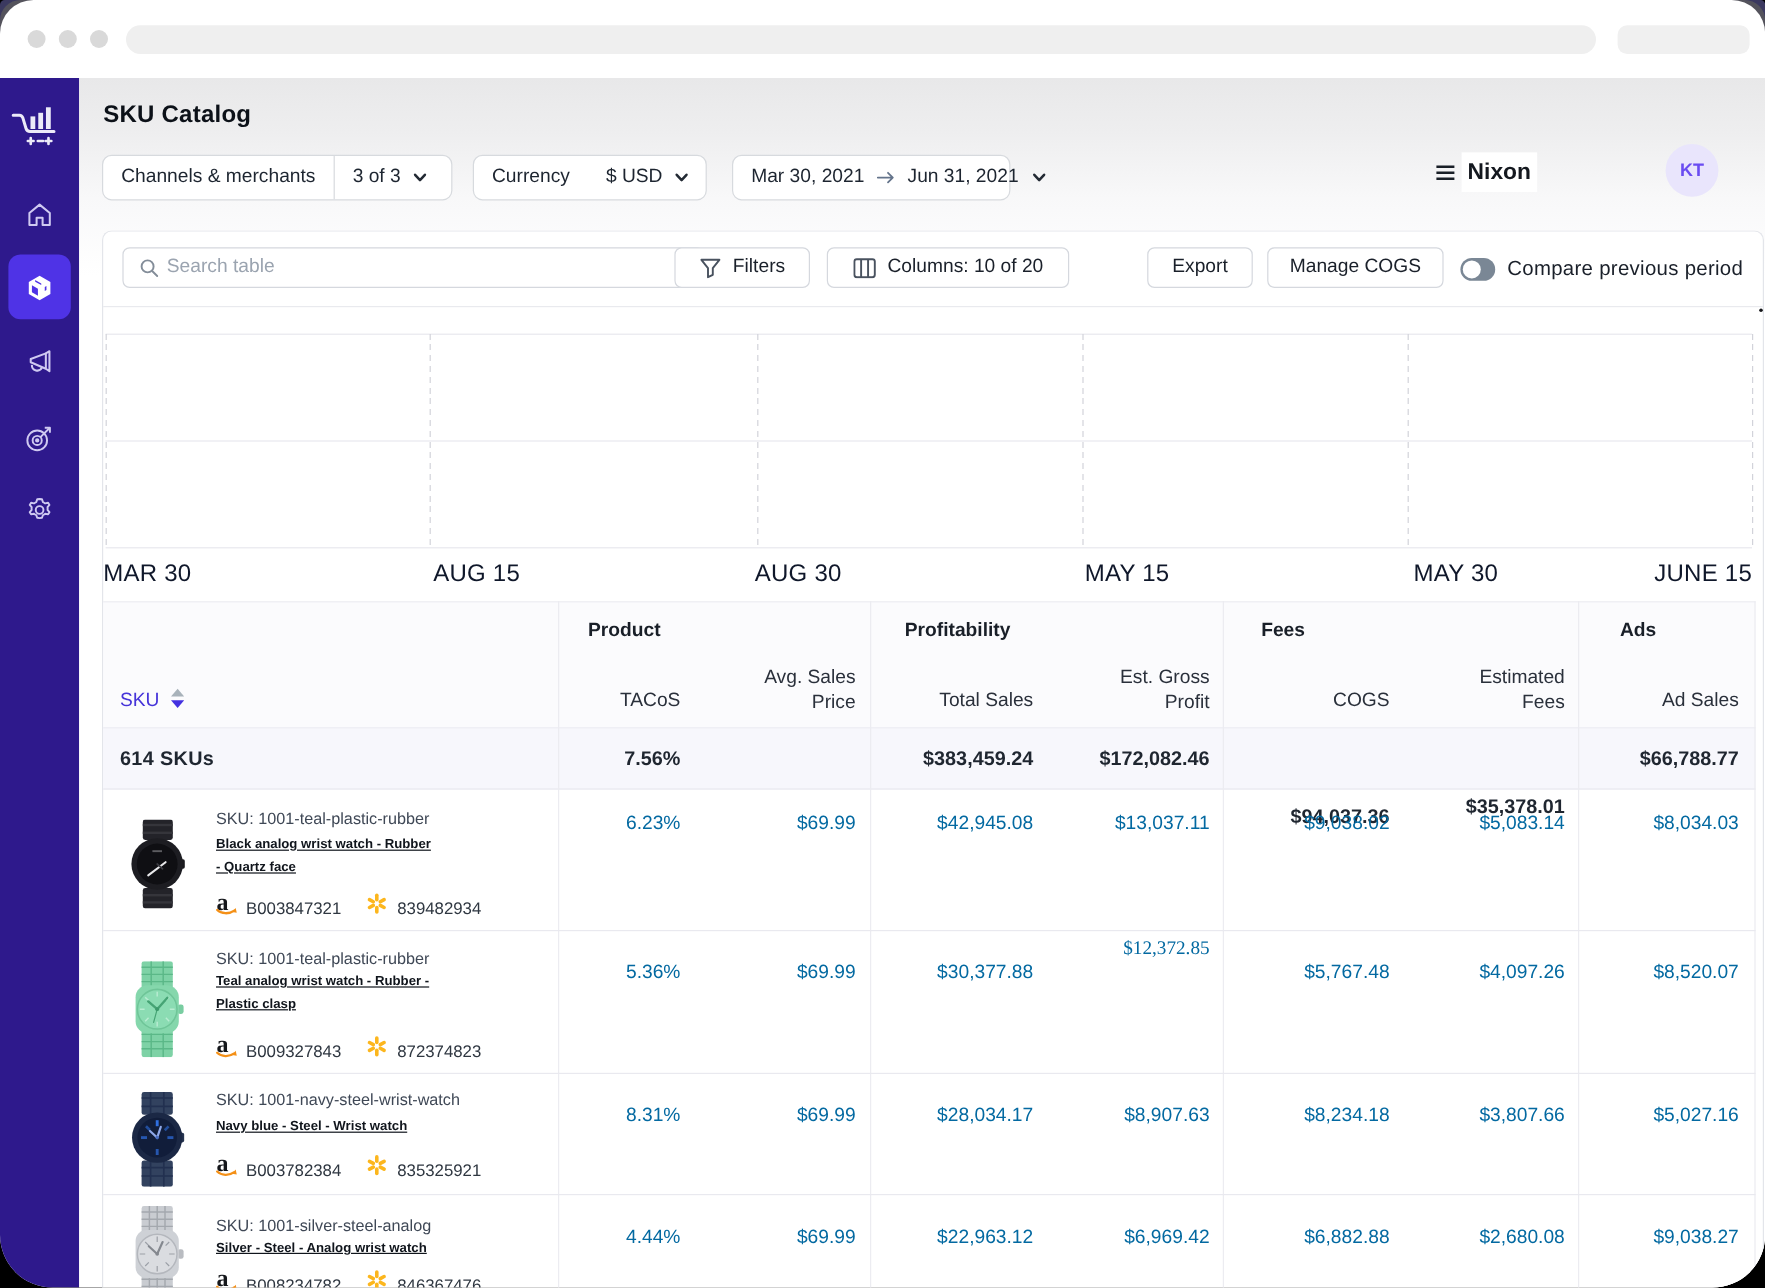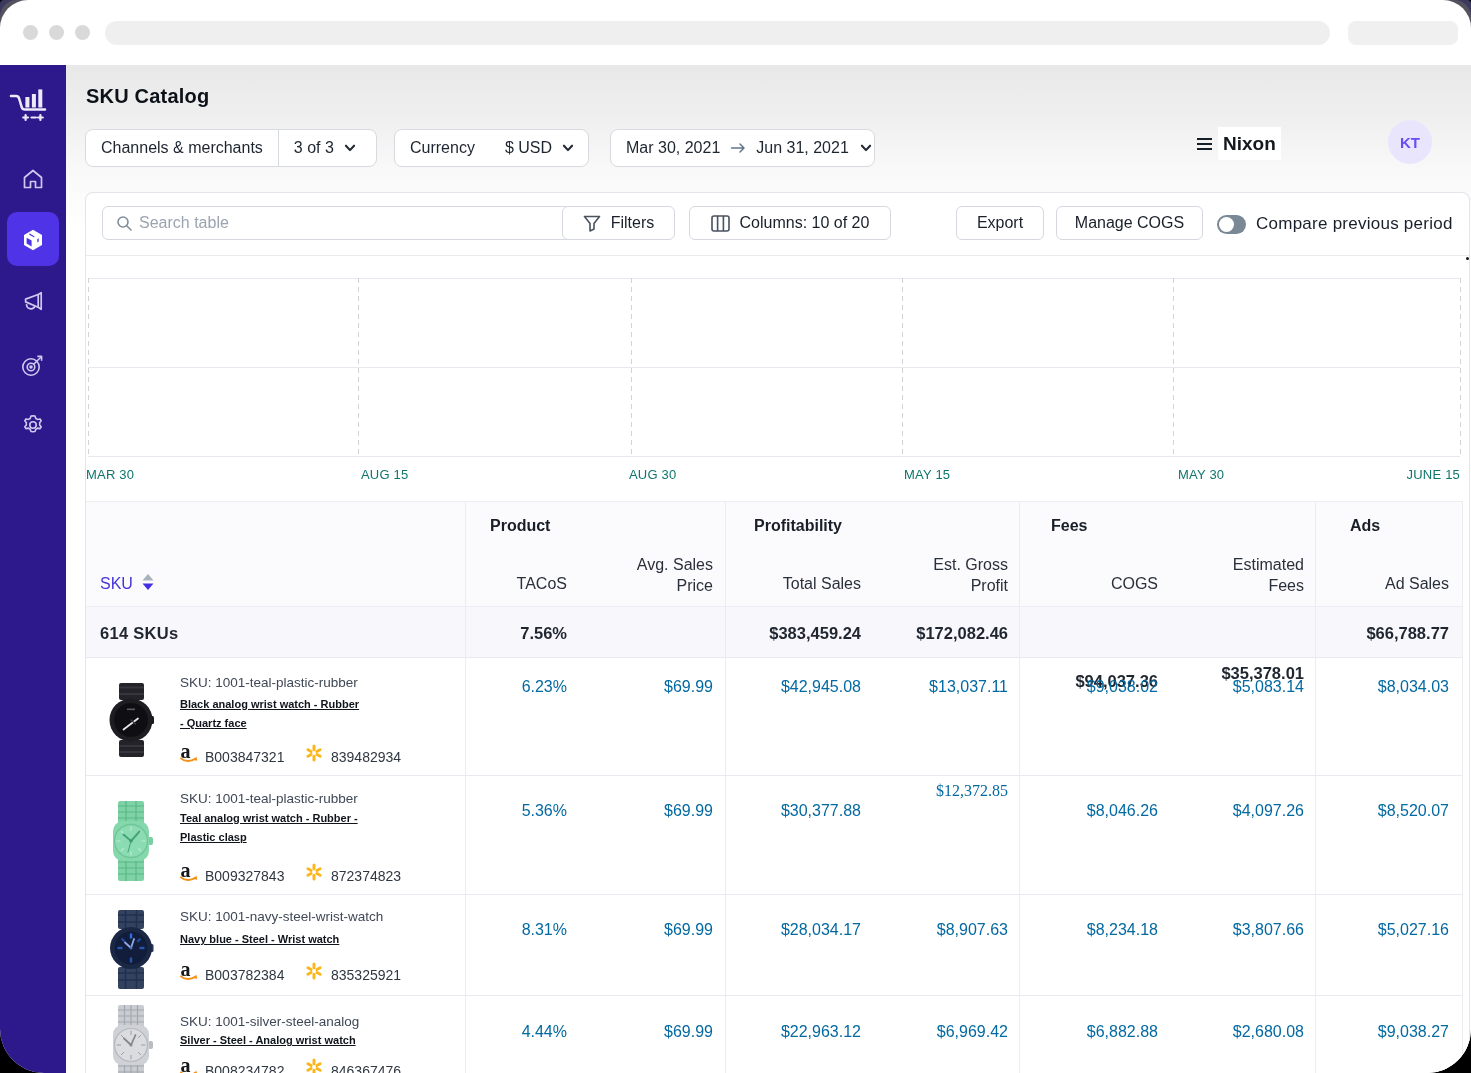--- a/index.html
+++ b/index.html
@@ -33,21 +33,21 @@
   .chev { width:14px; height:14px; display:inline-block; }
 
   
   .card { position:absolute; left:19px; top:127px; width:1385px; height:1000px; background:#fff; border:1px solid #e3e5ea; border-radius:8px 8px 0 0; border-bottom:none; }
   .toolbar { position:absolute; left:0; top:0; width:100%; height:63px; border-bottom:1px solid #e9eaee; }
   .btn { position:absolute; top:13px; height:34px; background:#fff; border:1px solid #d5d8de; border-radius:6px; display:flex; align-items:center; justify-content:center; font-size:16px; color:#1a202a; }
 
   
   .hline { position:absolute; height:1px; background:#e8e8ee; }
   .vdash { position:absolute; width:1px; background:repeating-linear-gradient(180deg,#d2d3da 0 5px,rgba(0,0,0,0) 5px 9px); }
-  .axlab { position:absolute; font-size:13px; color:#0f766e; letter-spacing:.2px; }
+  .axlab { position:absolute; font-size:20px; color:#0f172a; letter-spacing:.2px; }
 
   
   .th-group { position:absolute; font-size:16px; font-weight:bold; color:#191f28; }
   .th-col { position:absolute; font-size:16px; color:#2a303b; text-align:right; }
   .vsep { position:absolute; width:1px; background:#ececf1; }
   .num { position:absolute; font-size:16px; color:#0369a1; text-align:right; transform:translateY(-50%); }
   .num.b { font-weight:bold; color:#1f2630; font-size:16.5px; }
   .rowline { position:absolute; left:0; height:1px; background:#e9e9ef; width:1377px; }
   .skulab { position:absolute; font-size:13.5px; color:#3f4856; }
   .ptitle { position:absolute; font-size:11px; font-weight:bold; color:#10151c; text-decoration:underline; line-height:19px; }
@@ -123,21 +123,21 @@
       </div>
       <div class="fbox" style="left:328px; width:195px;">
         <div class="seg">Currency</div>
         <div class="div"></div>
         <div class="seg" style="gap:9px;">$ USD
           <svg class="chev" viewBox="0 0 12 12" fill="none" stroke="#232a34" stroke-width="1.8">
             <path d="M2.5 4 L6 7.8 L9.5 4" stroke-linecap="round" stroke-linejoin="round"></path>
           </svg>
         </div>
       </div>
-      <div class="fbox" style="left:544px; width:265px;">
+      <div class="fbox" style="left:544px; width:232px;">
         <div class="seg" style="gap:10px; padding-right:0;">Mar 30, 2021
           <svg width="16" height="12" viewBox="0 0 16 12" fill="none" stroke="#64748b" stroke-width="1.5">
             <path d="M1.5 6 H14 M10 2 L14 6 L10 10" stroke-linecap="round" stroke-linejoin="round"></path>
           </svg>
         </div>
         <div class="seg" style="gap:10px; padding-left:10px;">Jun 31, 2021
           <svg class="chev" viewBox="0 0 12 12" fill="none" stroke="#232a34" stroke-width="1.8">
             <path d="M2.5 4 L6 7.8 L9.5 4" stroke-linecap="round" stroke-linejoin="round"></path>
           </svg>
         </div>
@@ -319,21 +319,21 @@
             <rect x="7.5" y="10.8" width="3" height="6.6" rx="1.5" transform="rotate(62 9 9)"></rect>
             <rect x="7.5" y="0.6" width="3" height="6.6" rx="1.5" transform="rotate(-62 9 9)"></rect>
             <rect x="7.5" y="10.8" width="3" height="6.6" rx="1.5" transform="rotate(-62 9 9)"></rect>
           </g>
         </svg>
         <div class="pid" style="left:245px; top:675px;">872374823</div>
         <div class="num" style="right:902px; top:618px;">5.36%</div>
         <div class="num" style="right:756px; top:618px;">$69.99</div>
         <div class="num" style="right:608px; top:618px;">$30,377.88</div>
         <div class="num" style="right:461px; top:598px;font-family:Liberation Serif, serif;">$12,372.85</div>
-        <div class="num" style="right:311px; top:618px;">$8,046.26</div>
+        <div class="num" style="right:311px; top:618px;">$5,767.48</div>
         <div class="num" style="right:165px; top:618px;">$4,097.26</div>
         <div class="num" style="right:20px;  top:618px;">$8,520.07</div>
 
         <svg class="abs" style="left:22px; top:717px;" width="46" height="79" viewBox="0 0 46 79">
           <g fill="#32425f">
             <rect x="10" y="0" width="26" height="19" rx="2"></rect>
             <rect x="10" y="57" width="26" height="22" rx="2"></rect>
           </g>
           <g stroke="#223050" stroke-width="1.4" fill="none">
             <path d="M10 5 h26 M10 12 h26 M10 63 h26 M10 70 h26"></path>

